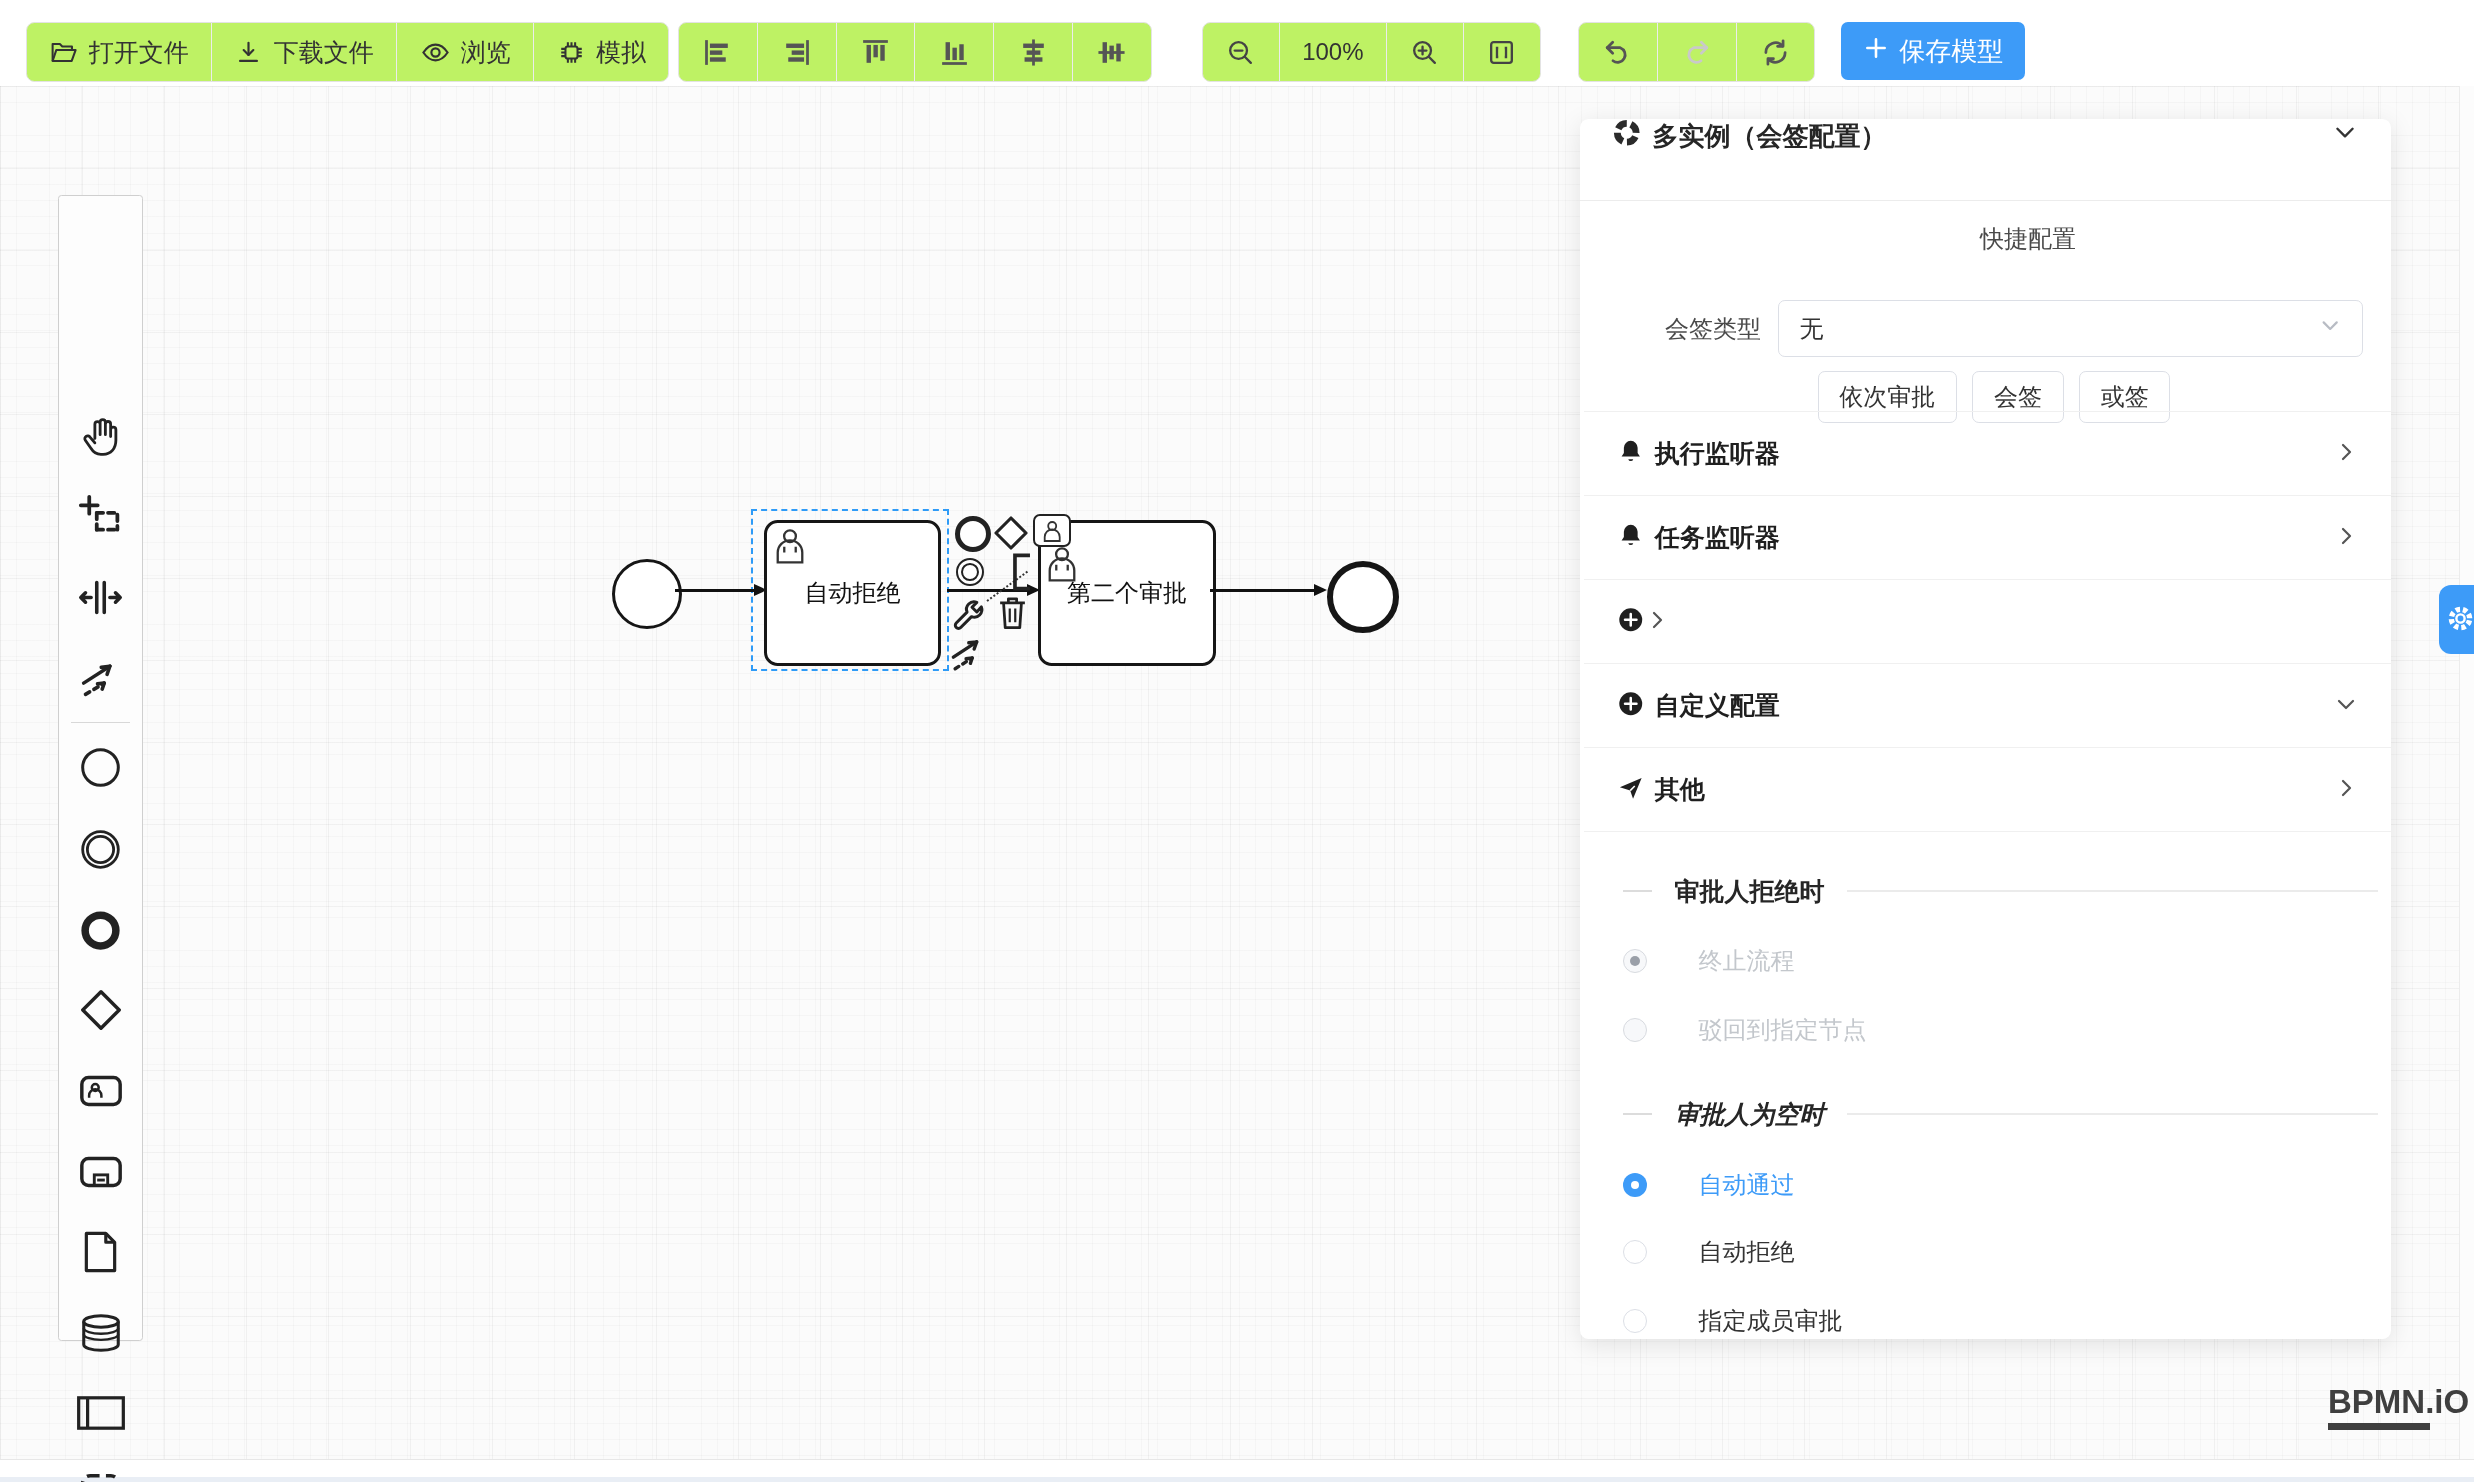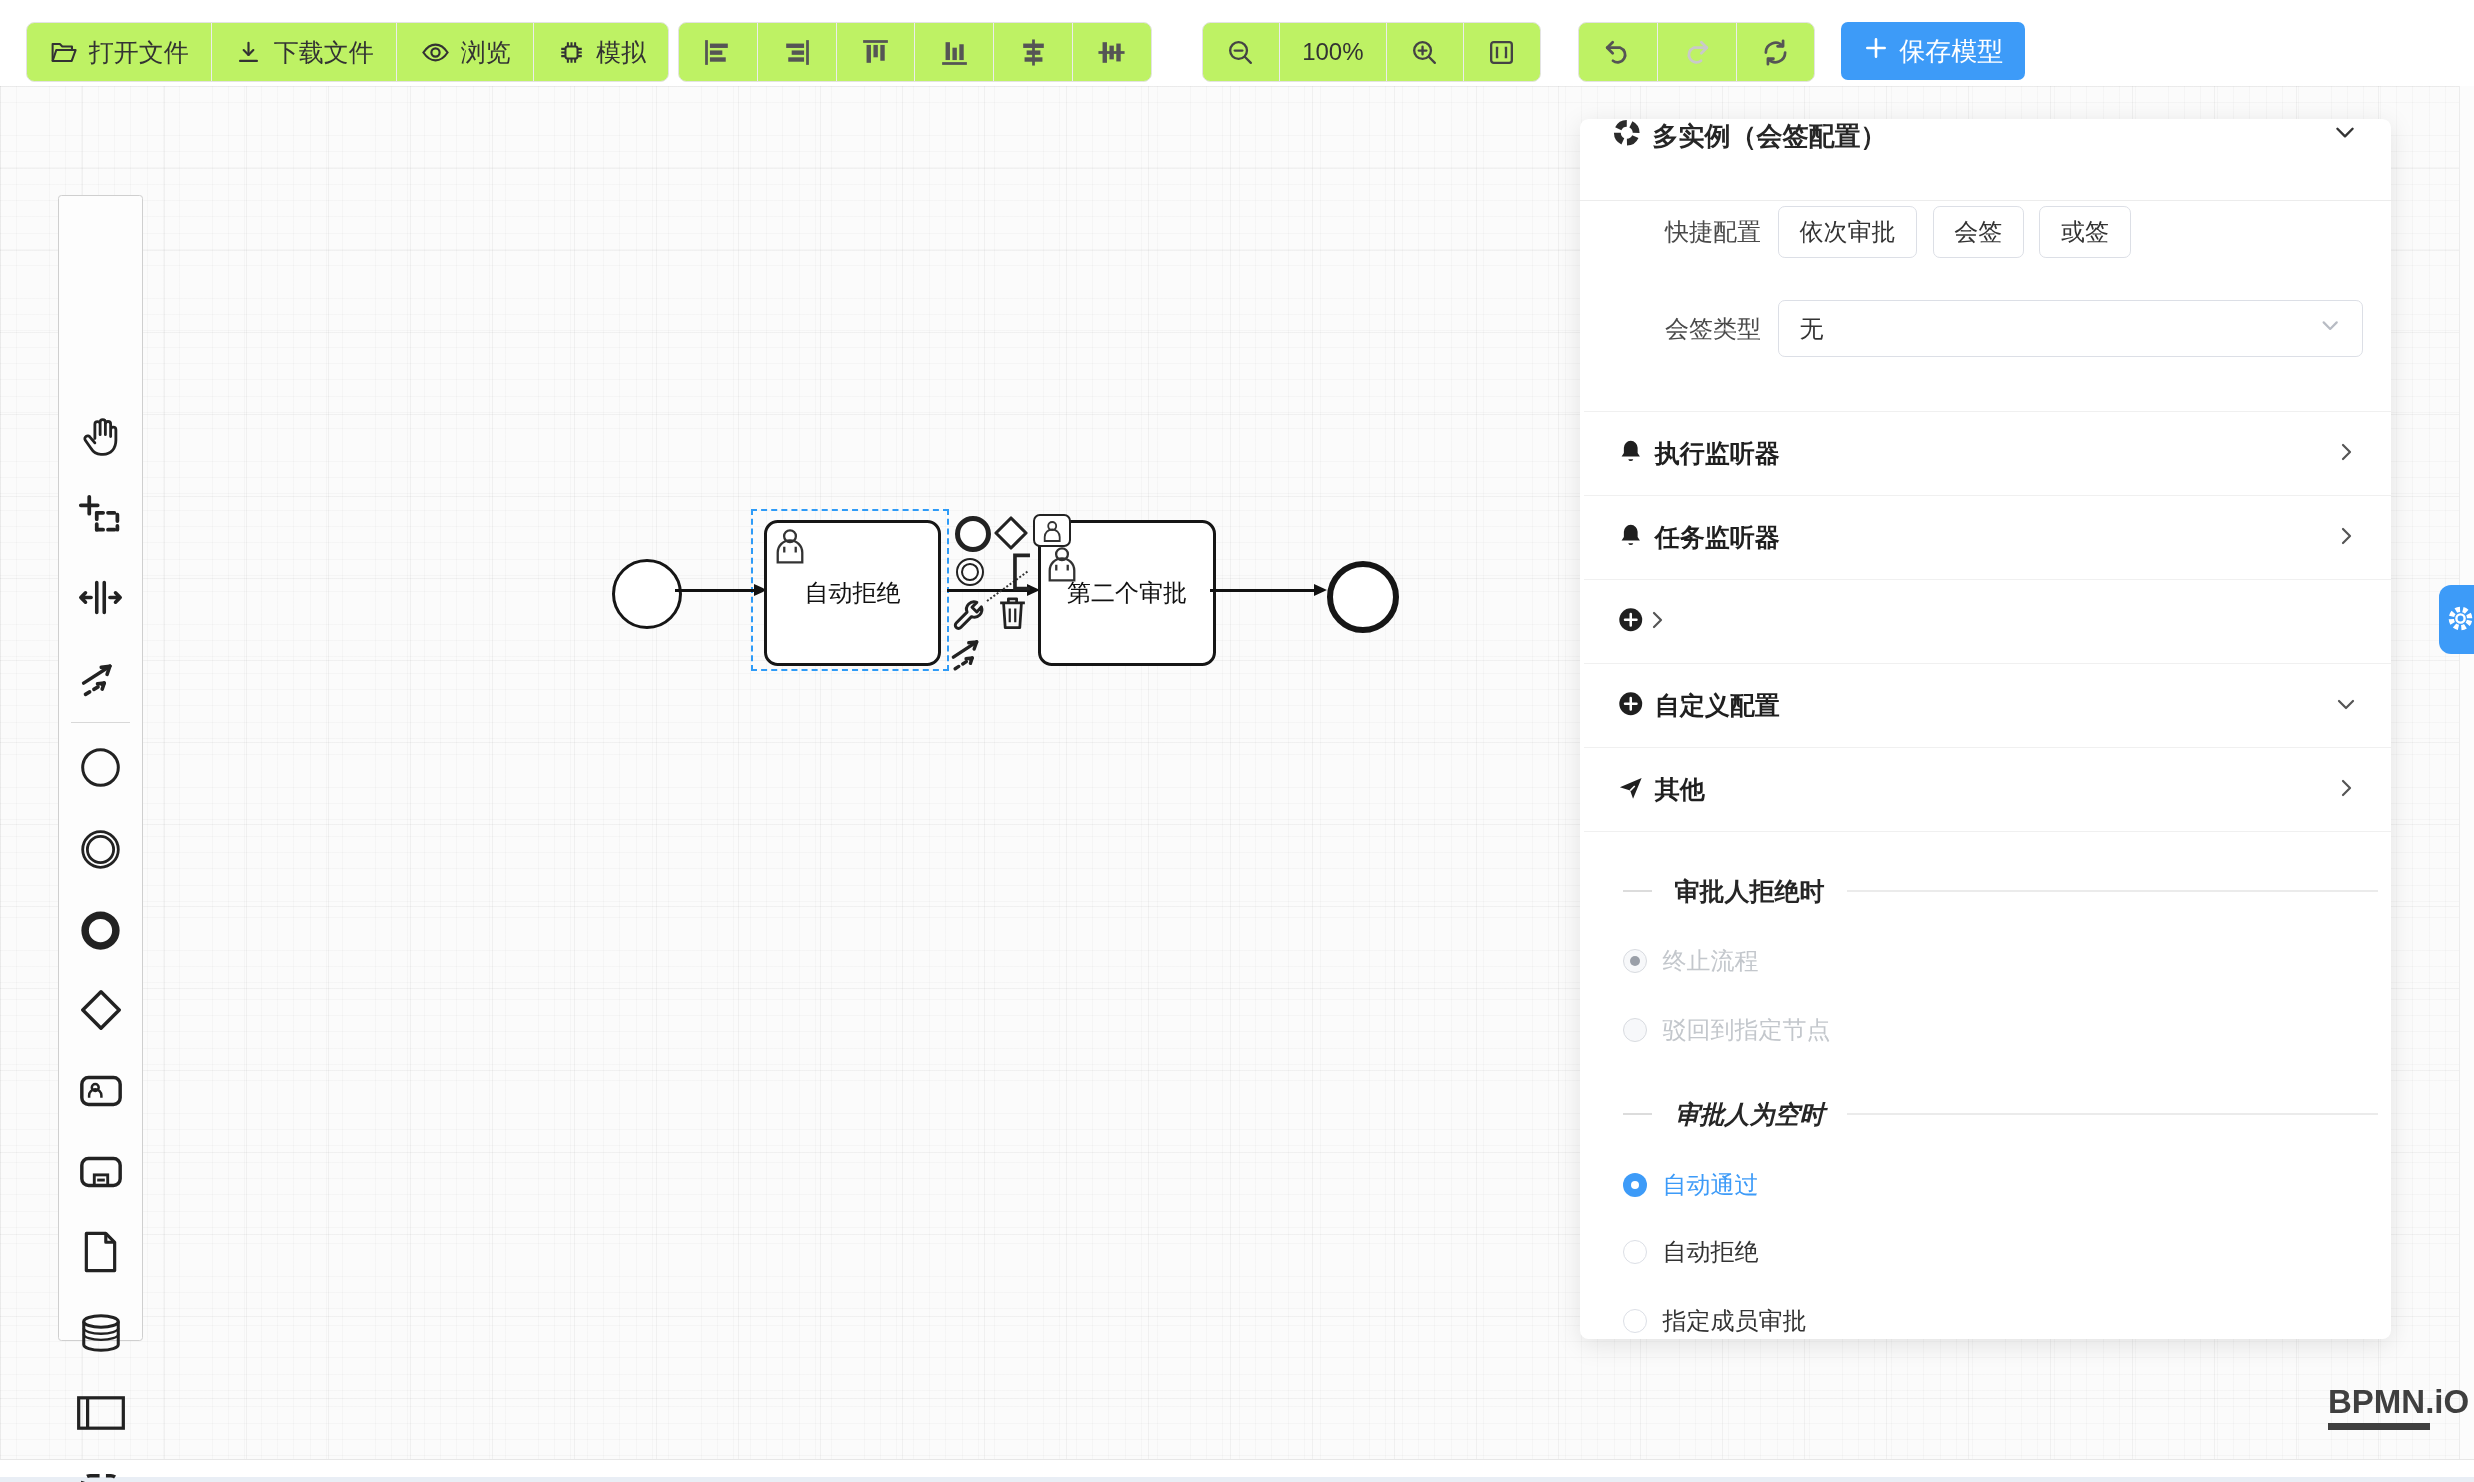--- a/index.html
+++ b/index.html
@@ -65,21 +65,21 @@
     padding:0 20.6px;box-sizing:border-box;font-size:24px;color:#333;cursor:pointer;background:#fff;}
   .select .val{flex:1;}
   .sections{position:absolute;left:4px;right:0;top:292px;}
   .srow{height:83px;display:flex;align-items:center;padding:0 33px;border-top:0.9px solid #f0f0f0;cursor:pointer;}
   .srow:last-child{border-bottom:0.9px solid #f0f0f0;}
   .srow .slabel{font-size:25px;font-weight:bold;color:#1f1f1f;margin-left:10.3px;flex:1;}
   .ghead{position:absolute;left:43px;right:13px;display:flex;align-items:center;height:62px;}
   .ghead .stub{width:29px;height:1.7px;background:#dcdcdc;margin-right:22.4px;}
   .ghead .gtitle{font-size:25px;font-weight:bold;color:#262626;}
   .ghead .tail{flex:1;height:1.7px;background:#ebebeb;margin-left:22.4px;}
-  .rrow{position:absolute;left:43px;height:48px;display:flex;align-items:center;cursor:pointer;}
+  .rrow{position:absolute;left:43px;height:48px;display:flex;align-items:center;cursor:pointer;gap:36px;}
   .radio{width:24px;height:24px;border-radius:50%;border:1.7px solid #dcdfe6;box-sizing:border-box;background:#fff;display:flex;align-items:center;justify-content:center;}
   .radio.dis{border-color:#d8dbe0;background:#f7f8fa;}
   .radio.dis-checked .dot{width:10.3px;height:10.3px;border-radius:50%;background:#9a9fa8;}
   .radio.checked{background:#3d9bf8;border:none;}
   .radio.checked .dot{width:8.6px;height:8.6px;border-radius:50%;background:#fff;}
   .rlabel{margin-left:15.5px;font-size:24px;color:#333;}
   .rlabel.dim{color:#c3c7cc;}
   .rlabel.blue{color:#3d9bf8;}
 
   
@@ -480,21 +480,21 @@
         </svg>
     </span>
     <span class="p-title">多实例（会签配置）</span>
     <span>
       <svg width="26" height="26" viewBox="0 0 24 24" fill="none" stroke="#333" stroke-width="2.2" stroke-linecap="round" stroke-linejoin="round">
           <path d="M5 9l7 7 7-7"></path>
         </svg>
     </span>
   </div>
 
-  <div class="prow" style="top:80px;height:65px;">
+  <div class="prow" style="top:104px;height:65px;flex-direction:column;">
     <span class="plabel">快捷配置</span>
     <div class="chipset">
       <div class="chip">依次审批</div>
       <div class="chip">会签</div>
       <div class="chip">或签</div>
     </div>
   </div>
 
   <div class="prow" style="top:181px;height:57px;">
     <span class="plabel">会签类型</span>

